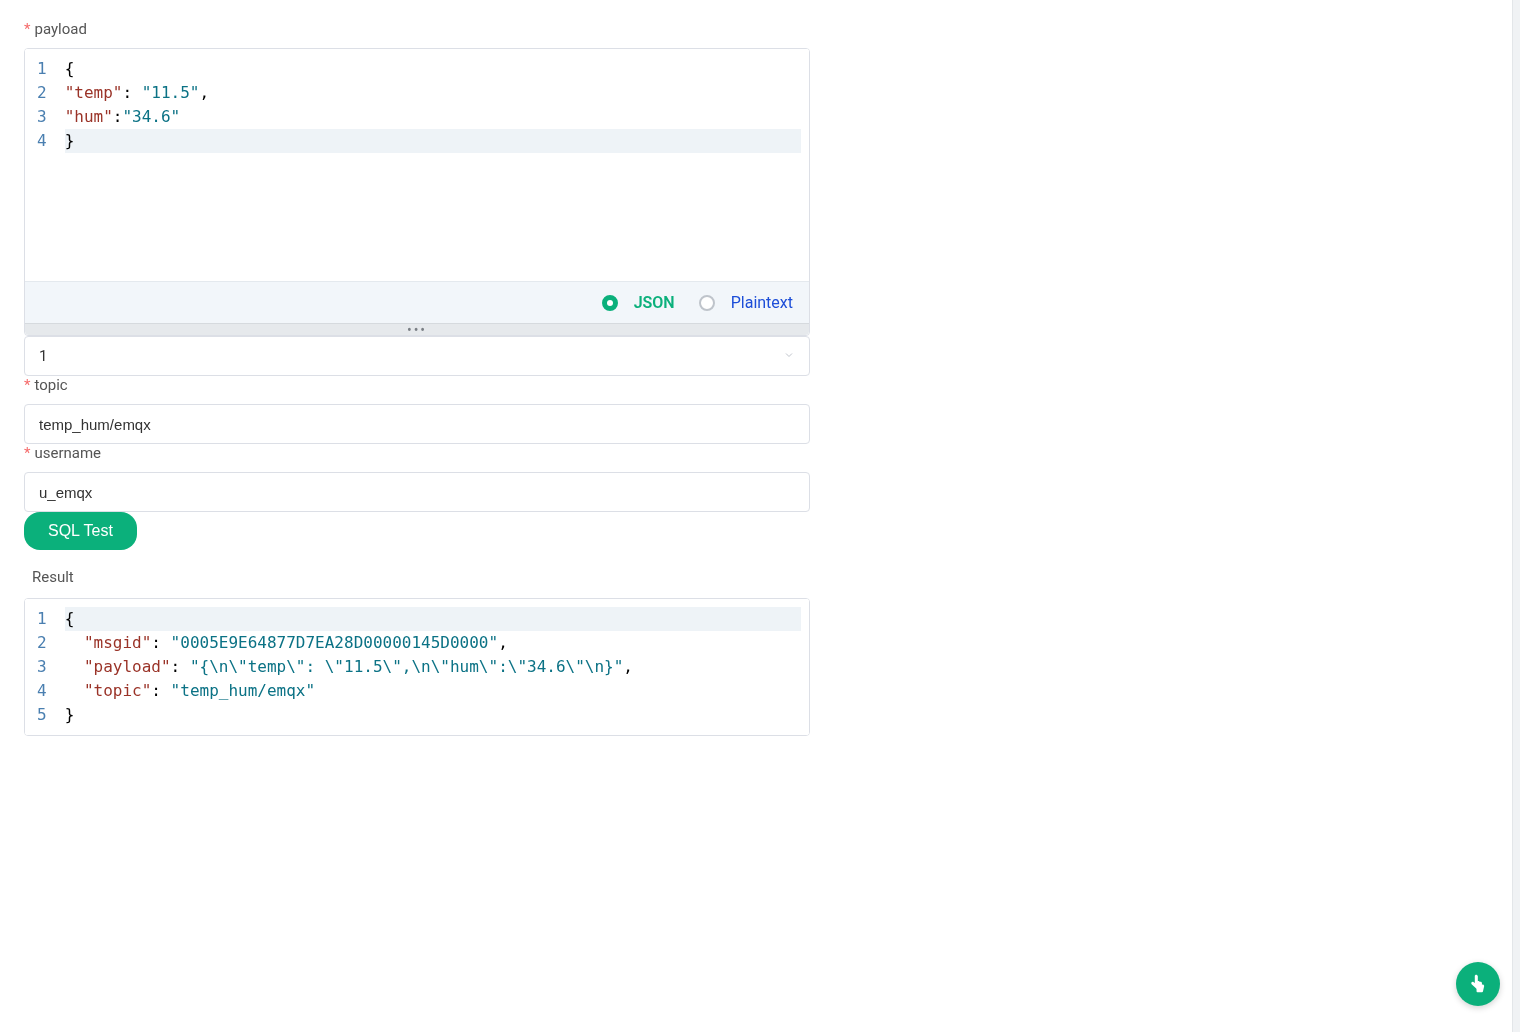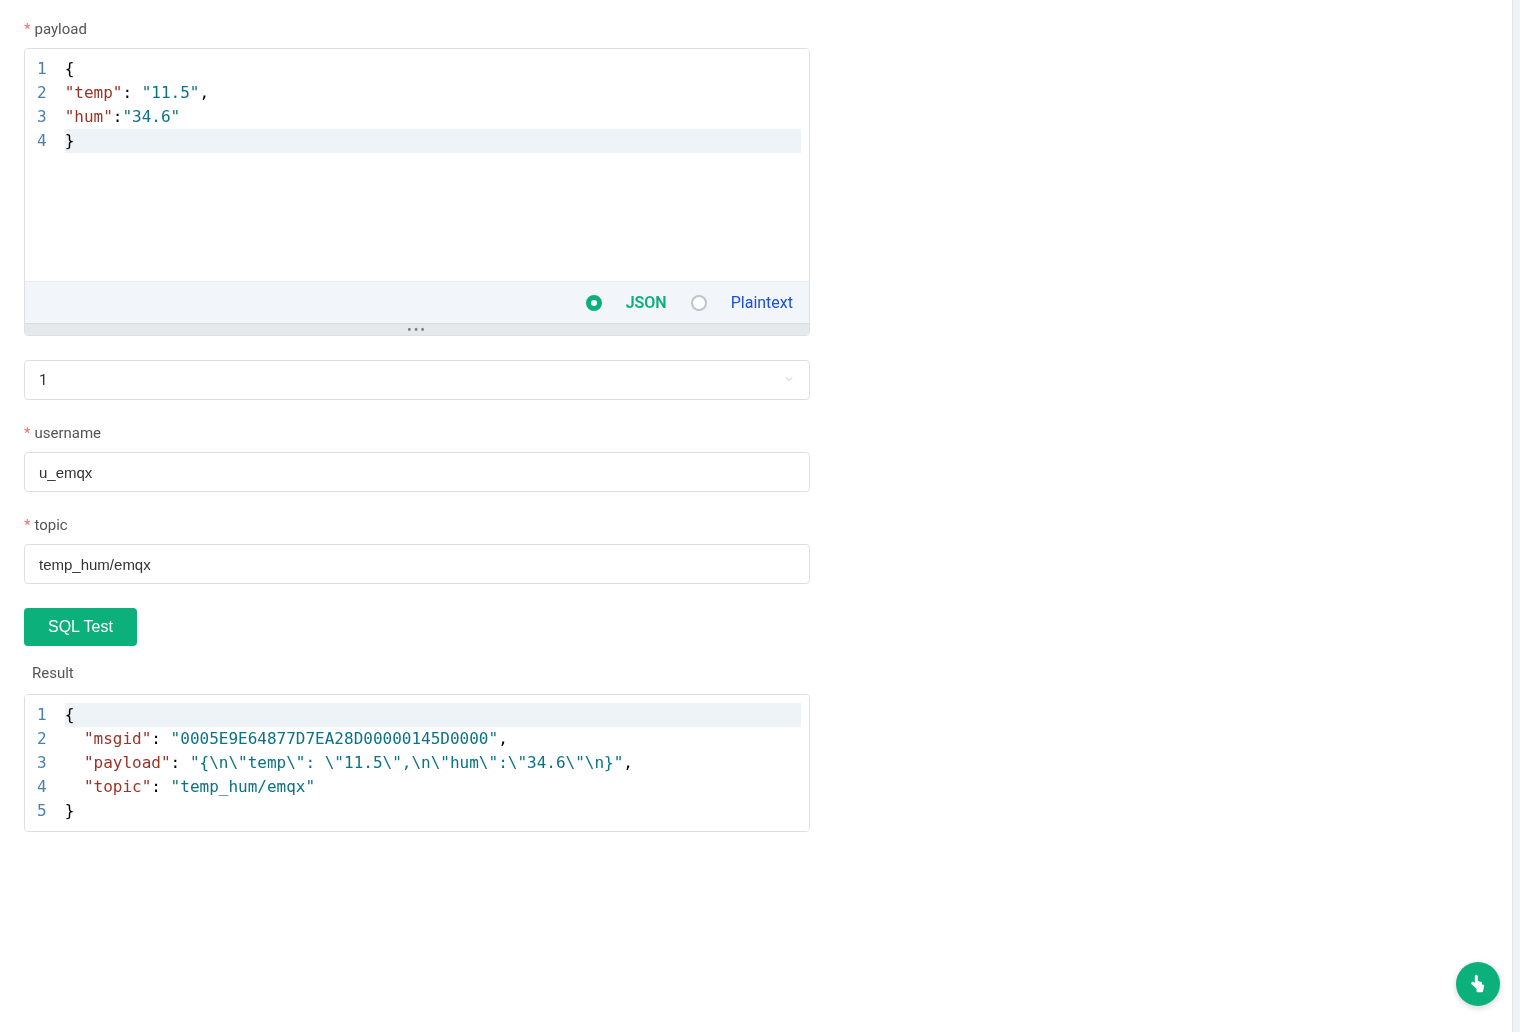--- a/index.html
+++ b/index.html
@@ -4,21 +4,21 @@
 <style>
   * { box-sizing: border-box; margin: 0; padding: 0; }
   body {
     font-family: -apple-system, BlinkMacSystemFont, "Segoe UI", Roboto, Helvetica, Arial, sans-serif;
     background: #fff;
     color: #333;
     padding: 20px 24px;
     font-size: 15px;
   }
   .form-container { max-width: 786px; }
-  .field { margin-bottom: 24px; }
+  .field { }
   .label {
     font-size: 15px;
     color: #555;
     margin-bottom: 10px;
     display: block;
   }
   .label .req { color: #f56c6c; margin-right: 4px; }
   .code-editor {
     border: 1px solid #dcdfe6;
     border-radius: 4px;
@@ -63,21 +63,21 @@
     display: flex;
     align-items: center;
     justify-content: flex-end;
     padding: 0 16px;
     gap: 24px;
     font-size: 16px;
   }
   .radio {
     display: inline-flex;
     align-items: center;
-    gap: 24px;
+    gap: 16px;
     cursor: pointer;
   }
   .radio .dot {
     width: 16px; height: 16px;
     border-radius: 50%;
     border: 2px solid #bfc4cb;
     display: inline-flex;
     align-items: center;
     justify-content: center;
     background: #fff;
@@ -129,21 +129,21 @@
   .select-wrap .chev {
     color: #c0c4cc;
   }
   .btn {
     display: inline-flex;
     align-items: center;
     justify-content: center;
     background: #0bb07b;
     color: #fff;
     border: none;
-    border-radius: 4px;
+    border-radius: 16px;
     height: 38px;
     padding: 0 24px;
     font-size: 16px;
     cursor: pointer;
   }
   .section-title {
     font-size: 15px;
     color: #555;
     margin: 18px 8px 12px;
   }
@@ -219,34 +219,34 @@
         <svg width="12" height="12" viewBox="0 0 24 24" fill="none" stroke="currentColor" stroke-width="2">
             <polyline points="6 9 12 15 18 9"></polyline>
           </svg>
       </span>
     </div>
   </div>
 
   
   <div class="field">
     <label class="label">
+      <span class="req">*</span><span>topic</span>
+    </label>
+    <div class="text-input">
+      <input type="text" value="temp_hum/emqx" style="">
+    </div>
+  </div>
+
+  
+  <div class="field">
+    <label class="label">
       <span class="req">*</span><span>username</span>
     </label>
     <div class="text-input">
       <input type="text" value="u_emqx" style="">
-    </div>
-  </div>
-
-  
-  <div class="field">
-    <label class="label">
-      <span class="req">*</span><span>topic</span>
-    </label>
-    <div class="text-input">
-      <input type="text" value="temp_hum/emqx" style="">
     </div>
   </div>
 
   
   <button class="btn">SQL Test</button>
 
   
   <div class="section-title">Result</div>
   <div class="result-editor">
     <div class="code-area small" id="result-code-area">

